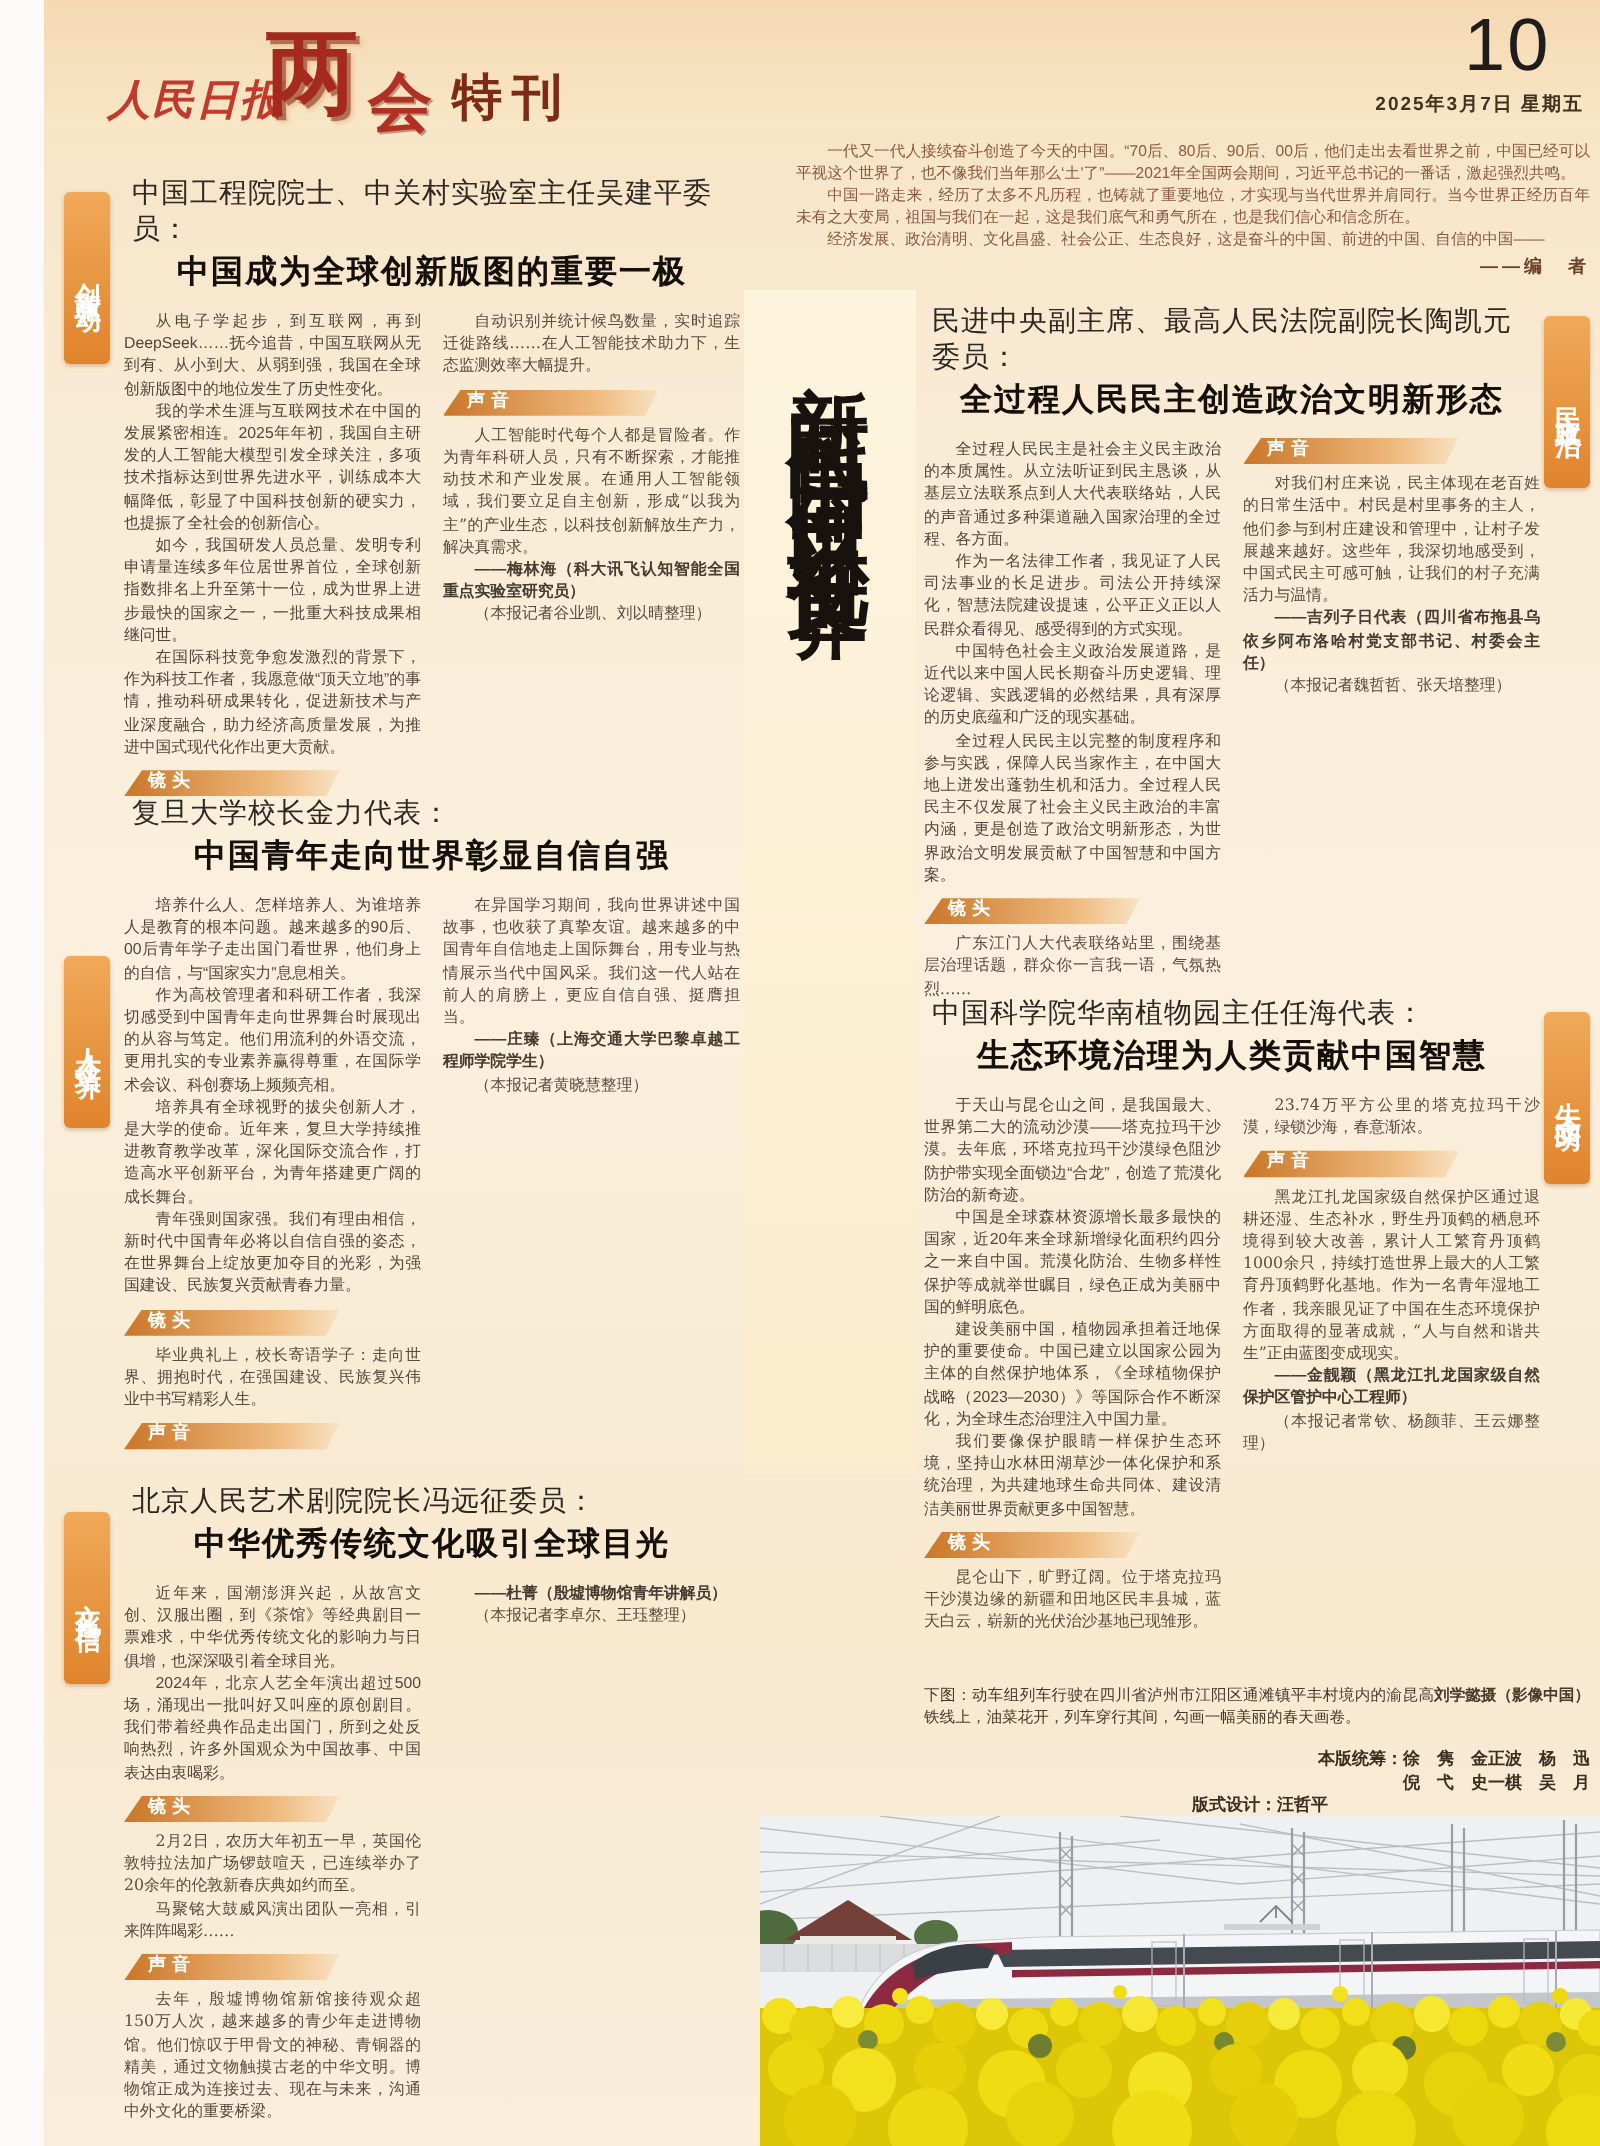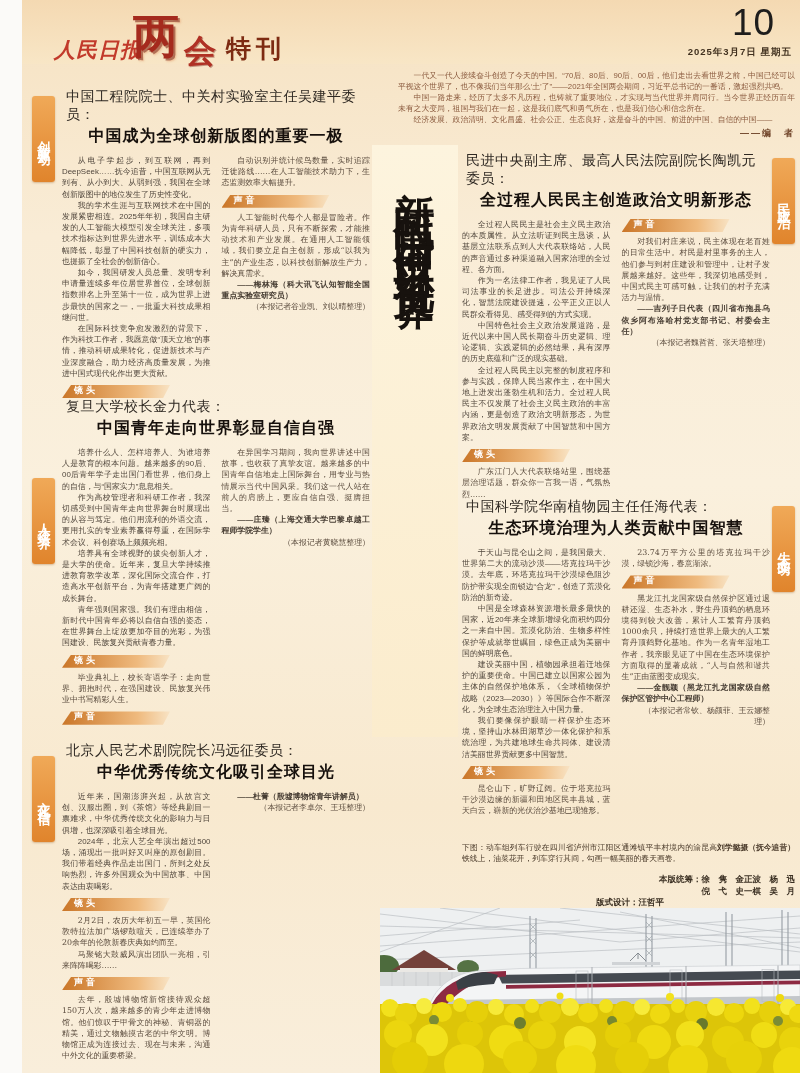--- a/index.html
+++ b/index.html
@@ -50,21 +50,21 @@
         color:#50463c;text-align:justify;}
   .a1 .body{height:248px;}.a2 .body{height:280px;}.a3 .body{height:274px;}
   .a4 .body{height:282px;}.a5 .body{height:284px;}
   .body p{margin:0;text-indent:2em;}
   .box-label{display:block;width:96px;margin:6px 0 4px;padding:0 0 2px 12px;font-size:9px;font-weight:bold;
         color:#fff;letter-spacing:3px;break-inside:avoid;
         background:linear-gradient(90deg,#ca7628,#efba7e 70%,#f8e3c4);
         clip-path:polygon(9px 0,100% 0,calc(100% - 7px) 100%,0 100%);}
   .box-text{font-family:"DejaVu Serif",serif;color:#5a4b3d;}
   .sig{margin:1px 0;text-indent:0;font-weight:bold;color:#463c32;}
-  .ed-note{text-align:right;text-indent:0;color:#5a4b3d;}
+  .ed-note{text-indent:0;color:#5a4b3d;}
   
   .photo-caption{position:absolute;left:462px;top:842px;width:333px;font-size:7.8px;line-height:11px;
         color:#4a3a2a;text-align:justify;}
   .photo-caption .cap-text{text-indent:2em;}
   .photo-credit{float:right;font-weight:bold;}
   .staff{position:absolute;left:596px;top:874px;width:199px;font-size:8.5px;line-height:11.5px;
         color:#3a2f22;font-weight:bold;}
   .staff .r{text-align:right;}
   
   .photo{position:absolute;left:380px;top:908px;width:420px;height:165px;}
@@ -180,21 +180,21 @@
       <p class="box-text">昆仑山下，旷野辽阔。位于塔克拉玛干沙漠边缘的新疆和田地区民丰县城，蓝天白云，崭新的光伏治沙基地已现雏形。</p>
       <p class="box-text">23.74万平方公里的塔克拉玛干沙漠，绿锁沙海，春意渐浓。</p>
       <span class="box-label">声音</span>
       <p class="box-text">黑龙江扎龙国家级自然保护区通过退耕还湿、生态补水，野生丹顶鹤的栖息环境得到较大改善，累计人工繁育丹顶鹤1000余只，持续打造世界上最大的人工繁育丹顶鹤野化基地。作为一名青年湿地工作者，我亲眼见证了中国在生态环境保护方面取得的显著成就，“人与自然和谐共生”正由蓝图变成现实。</p>
       <p class="sig">——金靓颖（黑龙江扎龙国家级自然保护区管护中心工程师）</p>
       <p class="ed-note">（本报记者常钦、杨颜菲、王云娜整理）</p>
     </div>
   </article>
 
   <div class="photo-caption">
-    <span class="photo-credit">刘学懿摄（抚今追昔）</span>
+    <span class="photo-credit">刘学懿摄（影像中国）</span>
     <span class="cap-text">下图：动车组列车行驶在四川省泸州市江阳区通滩镇平丰村境内的渝昆高铁线上，油菜花开，列车穿行其间，勾画一幅美丽的春天画卷。</span>
   </div>
 
   <div class="staff">
     <div class="r">本版统筹：徐　隽　金正波　杨　迅</div>
     <div class="r">倪　弋　史一棋　吴　月</div>
     <div>版式设计：汪哲平</div>
   </div>
 
   <div class="photo">

